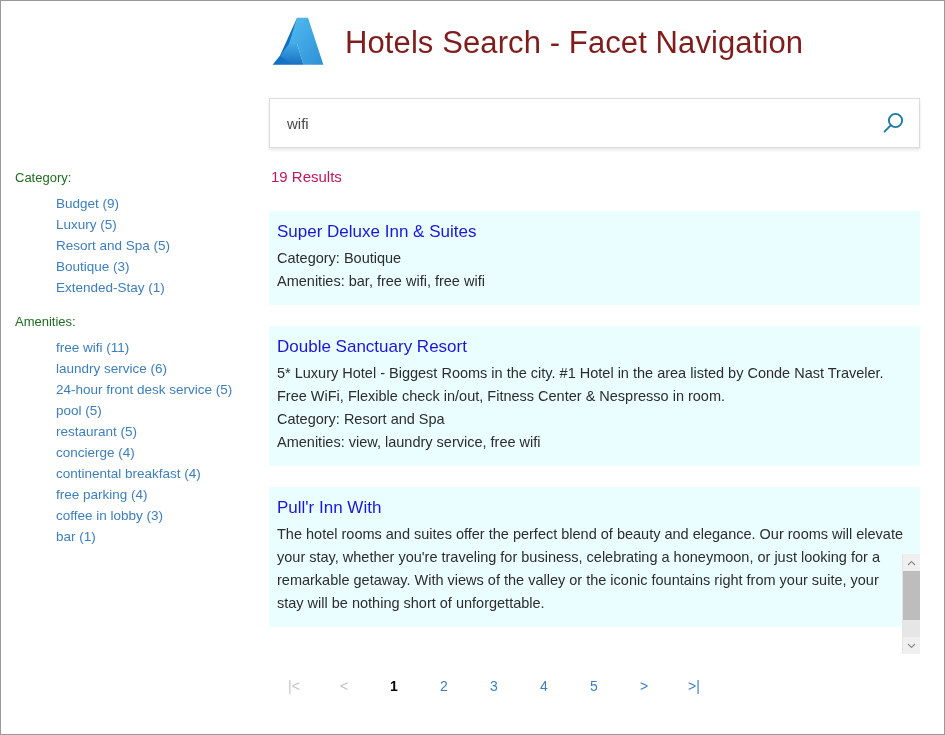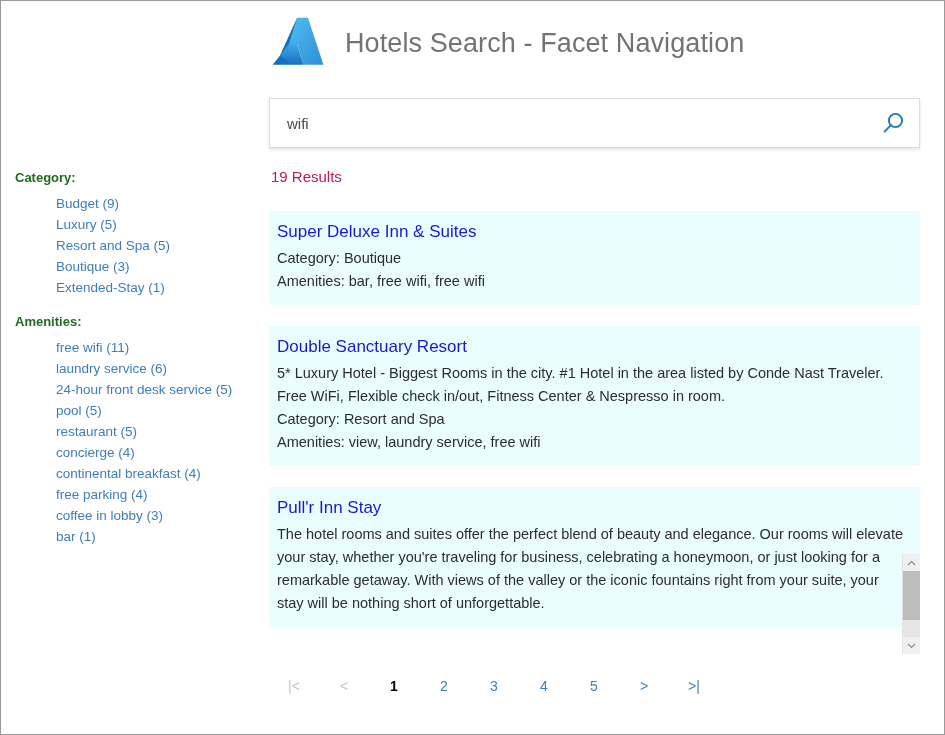--- a/index.html
+++ b/index.html
@@ -31,23 +31,23 @@
     align-items: center;
     gap: 18px;
   }
   .logo {
     width: 58px;
     height: 58px;
     flex: 0 0 58px;
     display: block;
   }
   .app-title {
-    font-size: 27px;
+    font-size: 31px;
     font-weight: 300;
-    color: #737373;
+    color: #7f1d1d;
     letter-spacing: 0.1px;
     white-space: nowrap;
   }
 
   
   .search-wrap {
     position: absolute;
     left: 268px;
     top: 97px;
     width: 651px;
@@ -86,21 +86,21 @@
   
   .facets {
     position: absolute;
     left: 14px;
     top: 168px;
     width: 244px;
   }
   .facet-group { margin-bottom: 8px; }
   .facet-heading {
     font-size: 13px;
-    font-weight: bold;
+    font-weight: normal;
     color: #1f6b20;
     margin: 0 0 6px 0;
     line-height: 18px;
   }
   .facet-list {
     list-style: none;
     margin: 0;
     padding: 0 0 0 41px;
   }
   .facet-item { line-height: 20px; }
@@ -304,21 +304,21 @@
     </div>
 
     <div class="result-card">
       <a class="result-title">Double Sanctuary Resort</a>
       <p class="result-desc">5* Luxury Hotel - Biggest Rooms in the city.  #1 Hotel in the area listed by Conde Nast Traveler. Free WiFi, Flexible check in/out, Fitness Center &amp; Nespresso in room.</p>
       <p class="result-meta">Category: Resort and Spa</p>
       <p class="result-meta">Amenities: view, laundry service, free wifi</p>
     </div>
 
     <div class="result-card">
-      <a class="result-title">Pull'r Inn Stay</a>
+      <a class="result-title">Pull'r Inn With</a>
       <p class="result-desc">The hotel rooms and suites offer the perfect blend of beauty and elegance. Our rooms will elevate your stay, whether you're traveling for business, celebrating a honeymoon, or just looking for a remarkable getaway. With views of the valley or the iconic fountains right from your suite, your stay will be nothing short of unforgettable.</p>
 
     </div>
 
   </div>
 
   <div class="scrollbar">
     <div class="sb-arrow up">
       <svg width="9" height="6" viewBox="0 0 9 6">
         <path d="M1 5 L4.5 1.5 L8 5" fill="none" stroke="#8d8d8d" stroke-width="1.2"></path>

